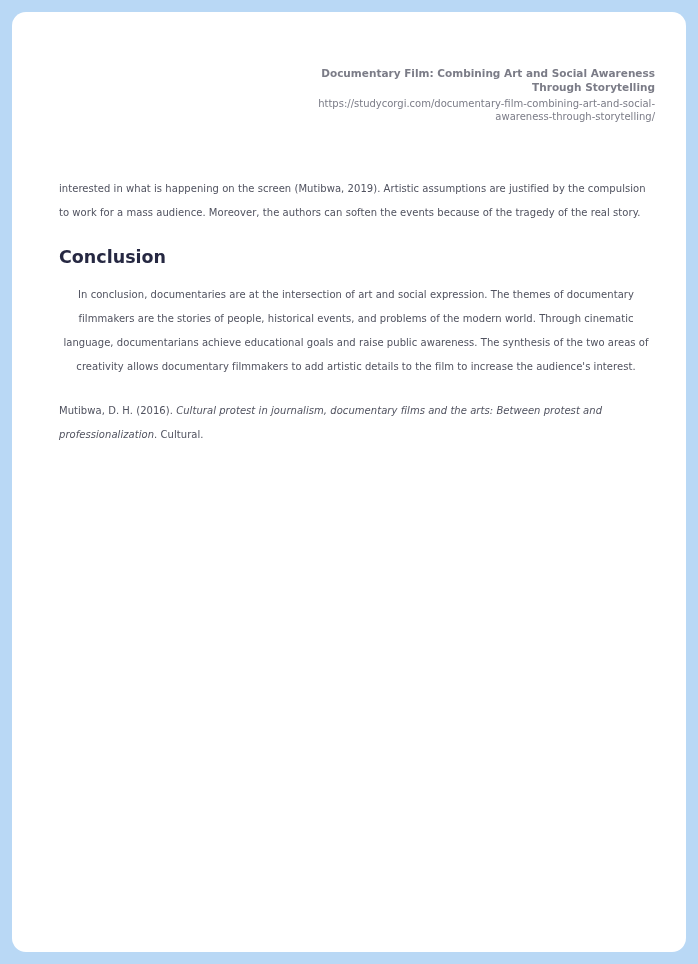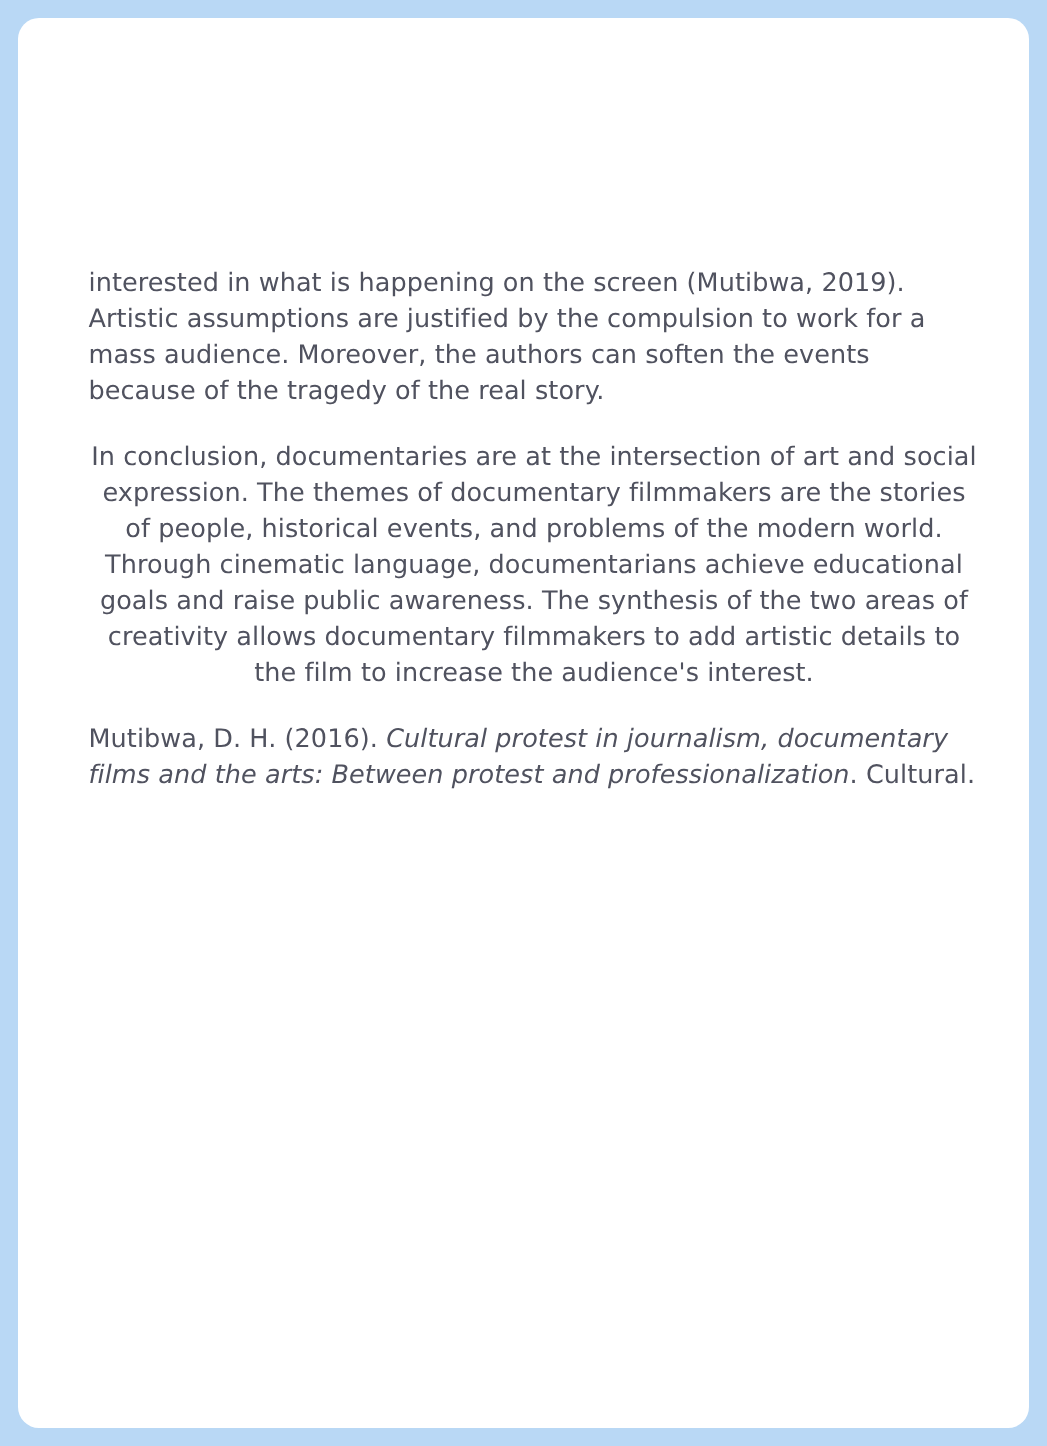--- a/index.html
+++ b/index.html
@@ -85,21 +85,21 @@
     .content {
       position: absolute;
       left: 47px;
       top: 165px;
       width: 594px;
       font-family: "DejaVu Sans", sans-serif;
       color: #50525f;
     }
     .content p {
       margin: 0;
-      font-size: 17px;
+      font-size: 10px;
       line-height: 24px;
       letter-spacing: 0.05px;
     }
     .content h2 {
       margin: 0;
       font-size: 17.5px;
       font-weight: bold;
       color: #262842;
       line-height: 24px;
     }
@@ -107,22 +107,27 @@
     .h-conclusion { margin-bottom: 14px !important; }
     .p-conclusion { margin-bottom: 20px !important; text-align: center; }
     .h-reference { margin-bottom: 14px !important; }
     .ref-italic { font-style: italic; }
   </style>
 </head>
 <body>
 
 <div class="card">
   <div class="header">
+    <div class="doc-meta">
+      <div class="doc-title">Documentary Film: Combining Art and Social Awareness Through Storytelling</div>
+      <div class="doc-url">https://studycorgi.com/documentary-film-combining-art-and-social-awareness-through-storytelling/</div>
+    </div>
   </div>
 
   <div class="content">
     <p class="p-intro">interested in what is happening on the screen (Mutibwa, 2019). Artistic assumptions are justified by the compulsion to work for a mass audience. Moreover, the authors can soften the events because of the tragedy of the real story.</p>
 
+    <h2 class="h-conclusion">Conclusion</h2>
     <p class="p-conclusion">In conclusion, documentaries are at the intersection of art and social expression. The themes of documentary filmmakers are the stories of people, historical events, and problems of the modern world. Through cinematic language, documentarians achieve educational goals and raise public awareness. The synthesis of the two areas of creativity allows documentary filmmakers to add artistic details to the film to increase the audience's interest.</p>
 
     <p><span>Mutibwa, D. H. (2016). </span><span class="ref-italic">Cultural protest in journalism, documentary films and the arts: Between protest and professionalization</span><span>. Cultural.</span></p>
   </div>
 </div>
 
 </body></html>

